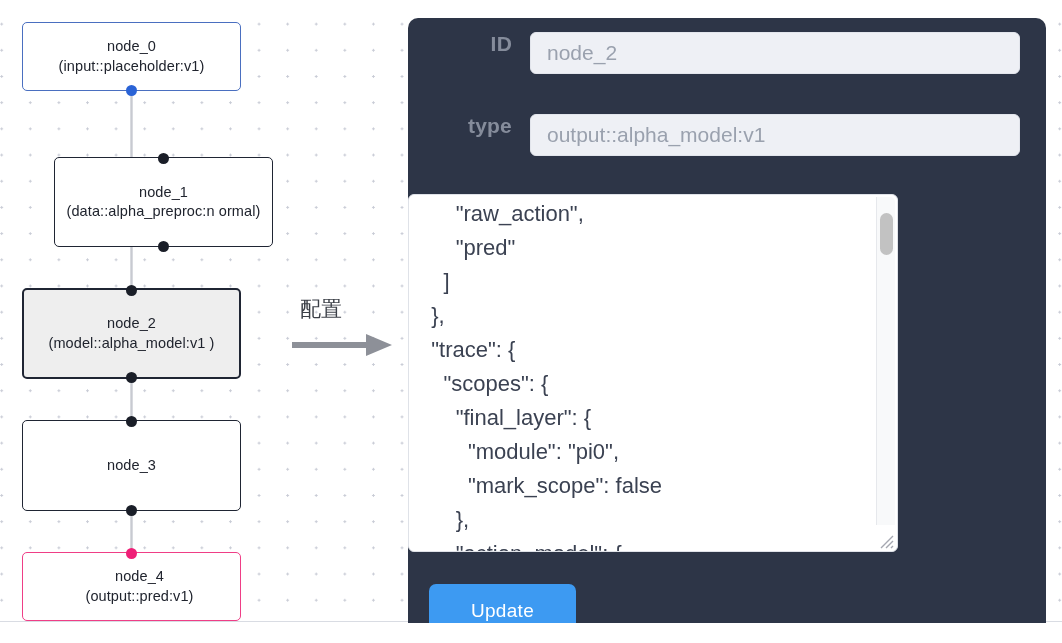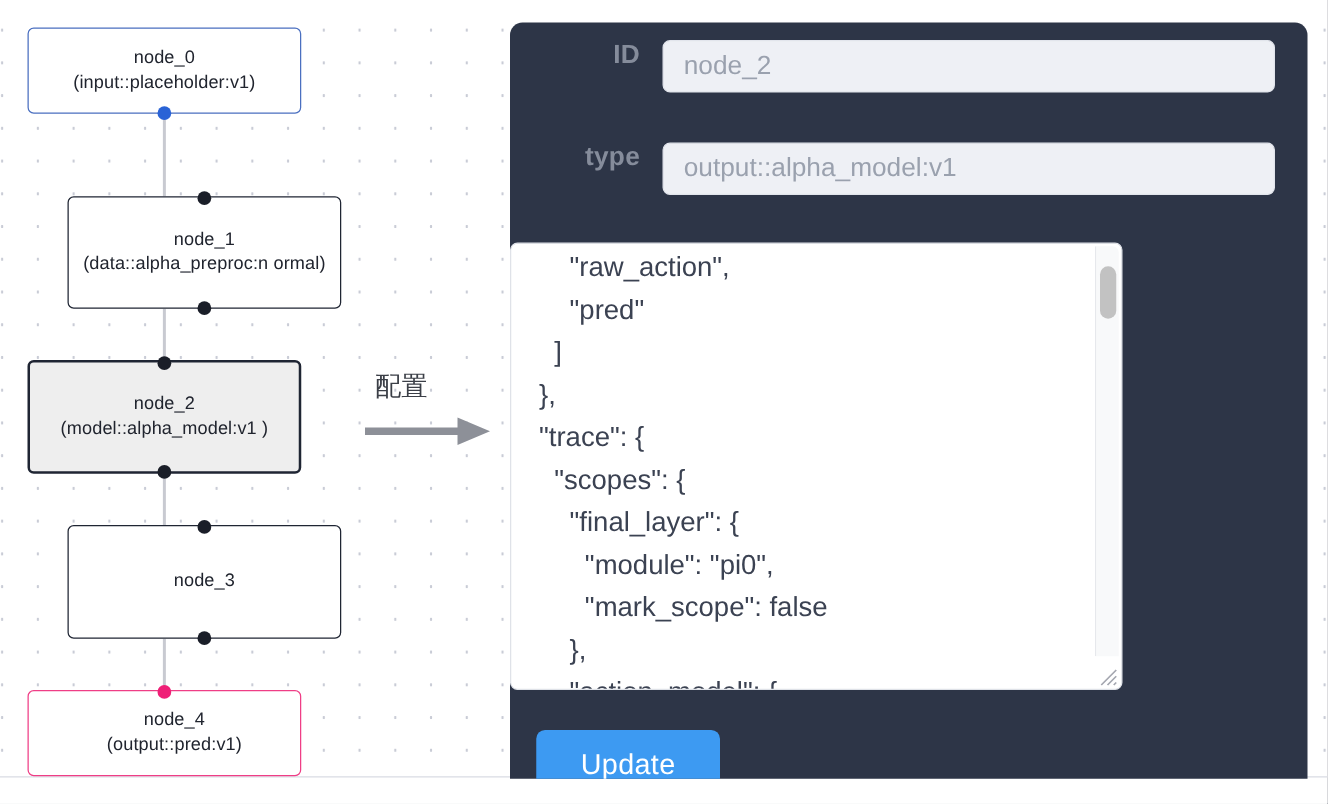--- a/index.html
+++ b/index.html
@@ -221,21 +221,21 @@
   #update-button {
     position: absolute;
     left: 21px;
     top: 566px;
     width: 147px;
     height: 54px;
     background: #3d9af2;
     border: none;
     border-radius: 7px 7px 0 0;
     color: #ffffff;
-    font-size: 23px;
+    font-size: 19px;
     font-family: "Liberation Sans", "DejaVu Sans", sans-serif;
     letter-spacing: .3px;
     cursor: pointer;
     padding: 0;
     text-align: center;
     line-height: 46px;
   }
 </style>
 </head>
 <body>
@@ -261,21 +261,21 @@
       <span class="port top"></span>
       <span class="port bottom"></span>
     </div>
 
     <div class="node is-selected" style="left:22px; top:288px; width:219px; height:91px;">
       <span class="node-label"><span>node_2</span><br><span>(model::alpha_model:v1 )</span></span>
       <span class="port top"></span>
       <span class="port bottom"></span>
     </div>
 
-    <div class="node" style="left:22px; top:420px; width:219px; height:91px;margin-left:32px;">
+    <div class="node" style="left:22px; top:420px; width:219px; height:91px;">
       <span class="node-label"><span>node_3</span><br></span>
       <span class="port top"></span>
       <span class="port bottom"></span>
     </div>
 
     <div class="node is-output" style="left:22px; top:552px; width:219px; height:69px;">
       <span class="node-label"><span>node_4</span><br><span>(output::pred:v1)</span></span>
       <span class="port top pink"></span>
     </div>
 

